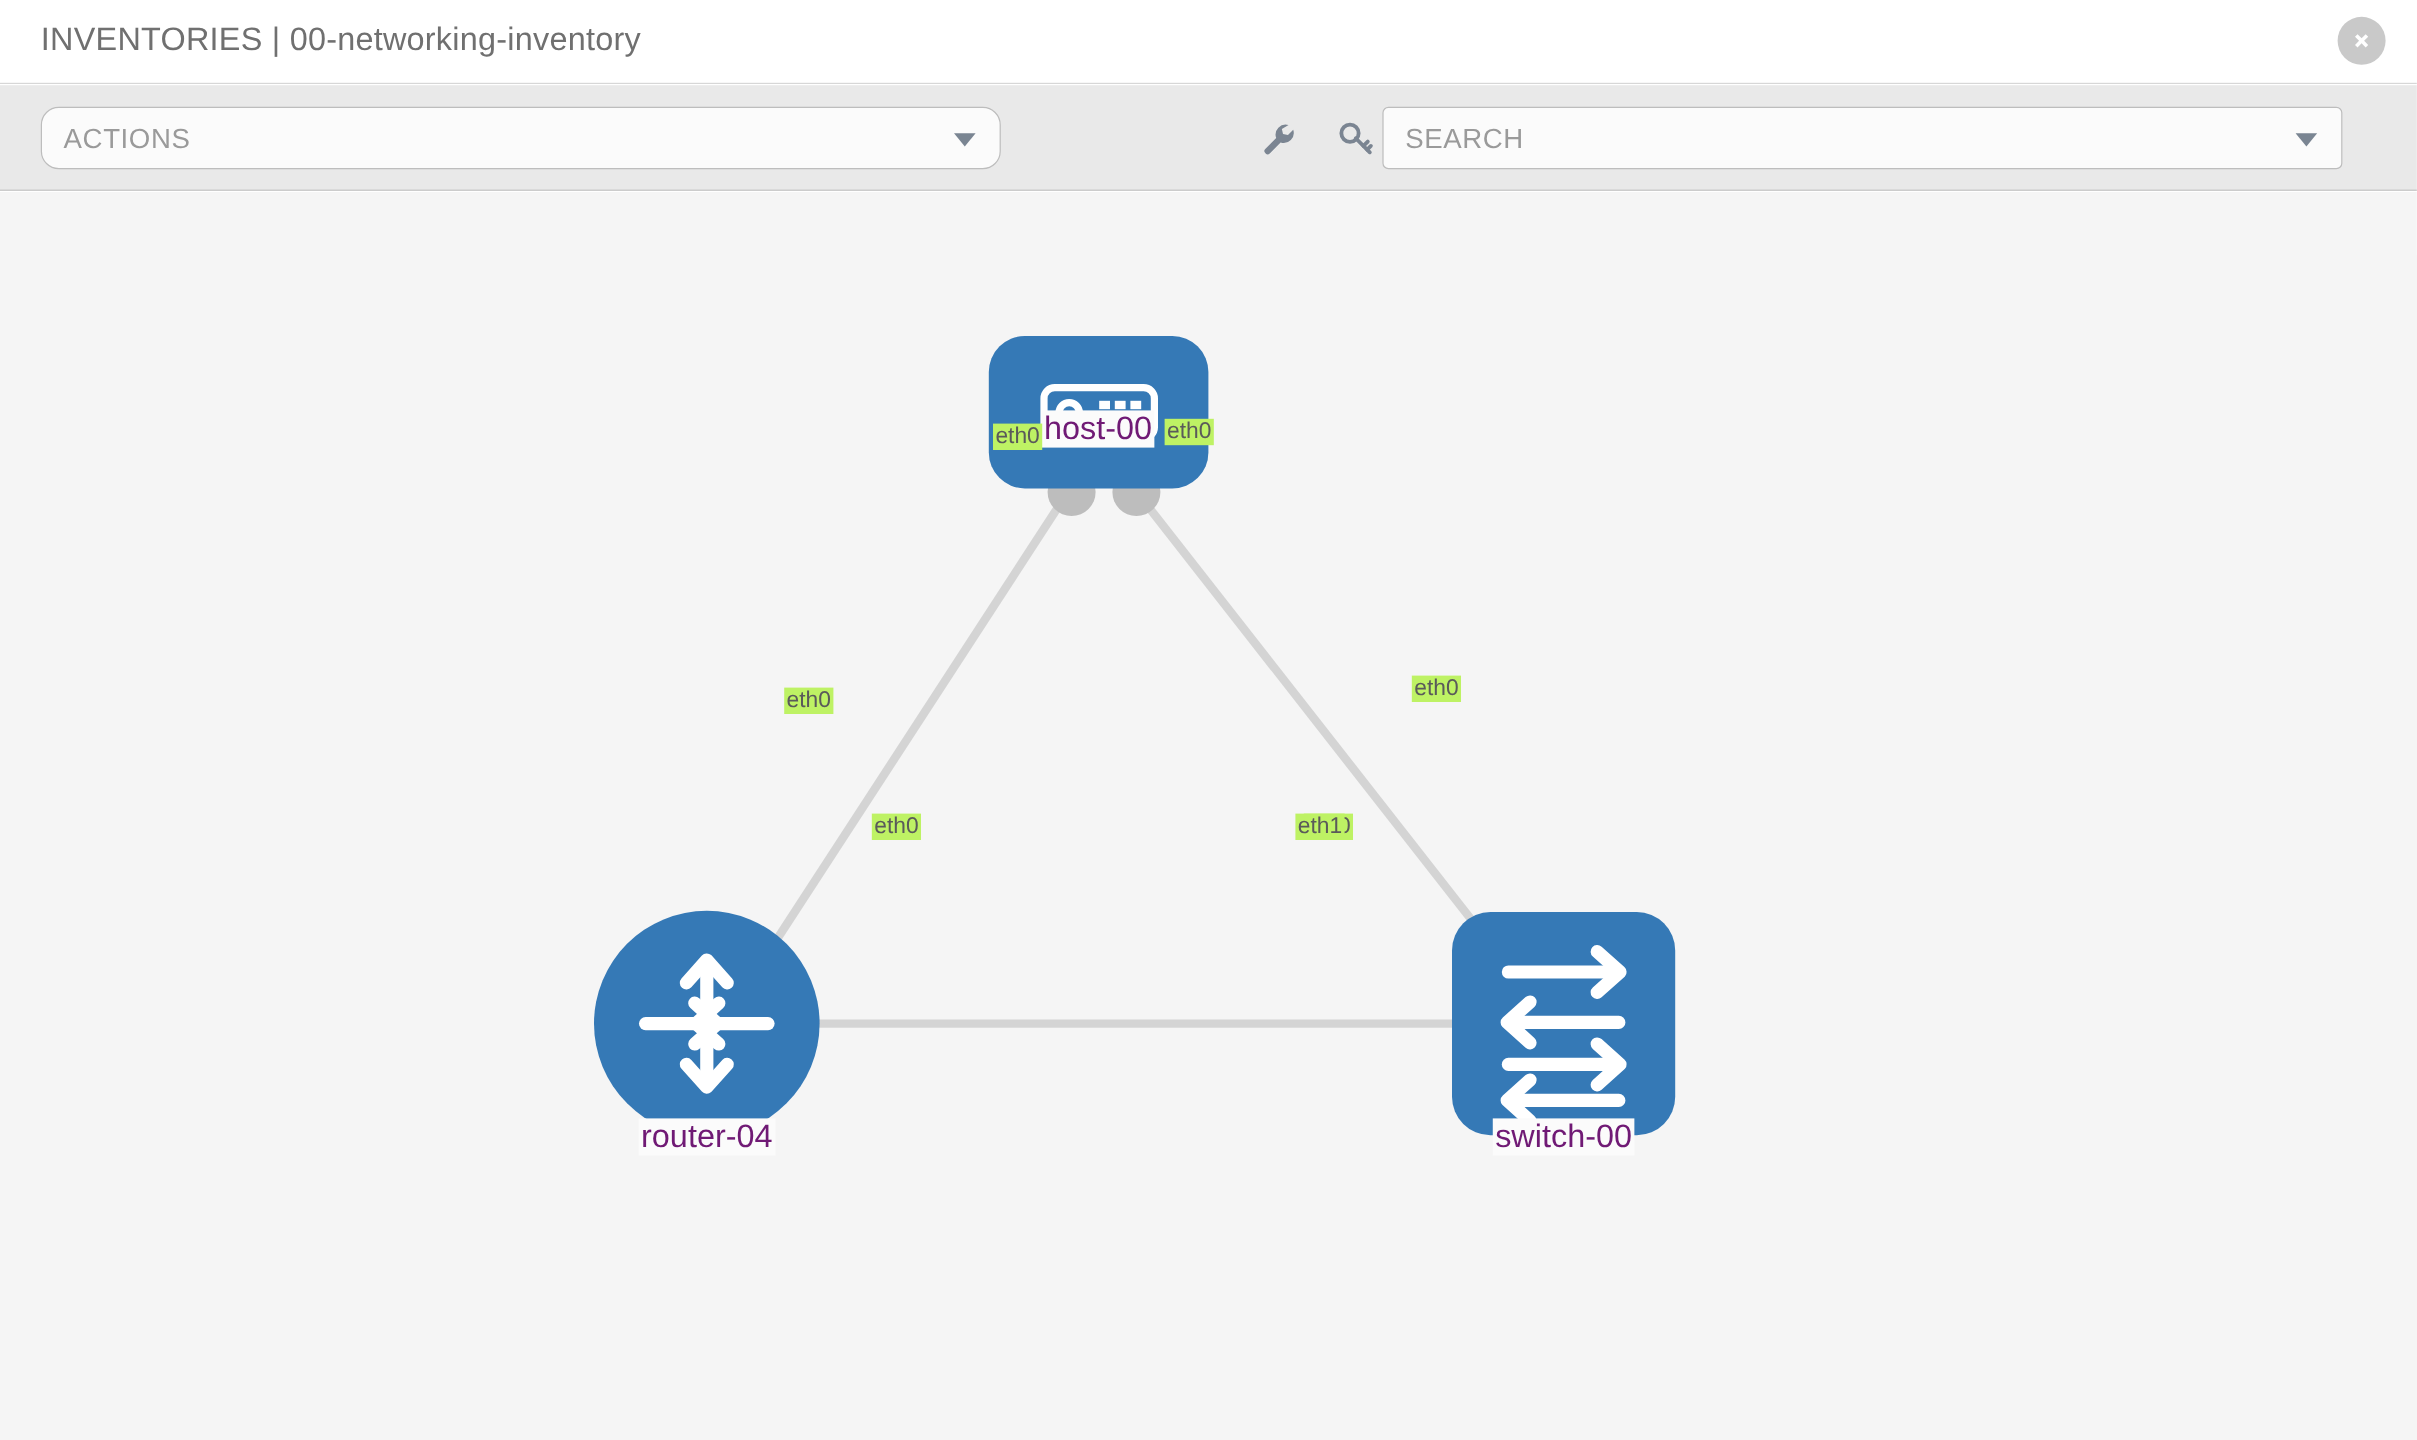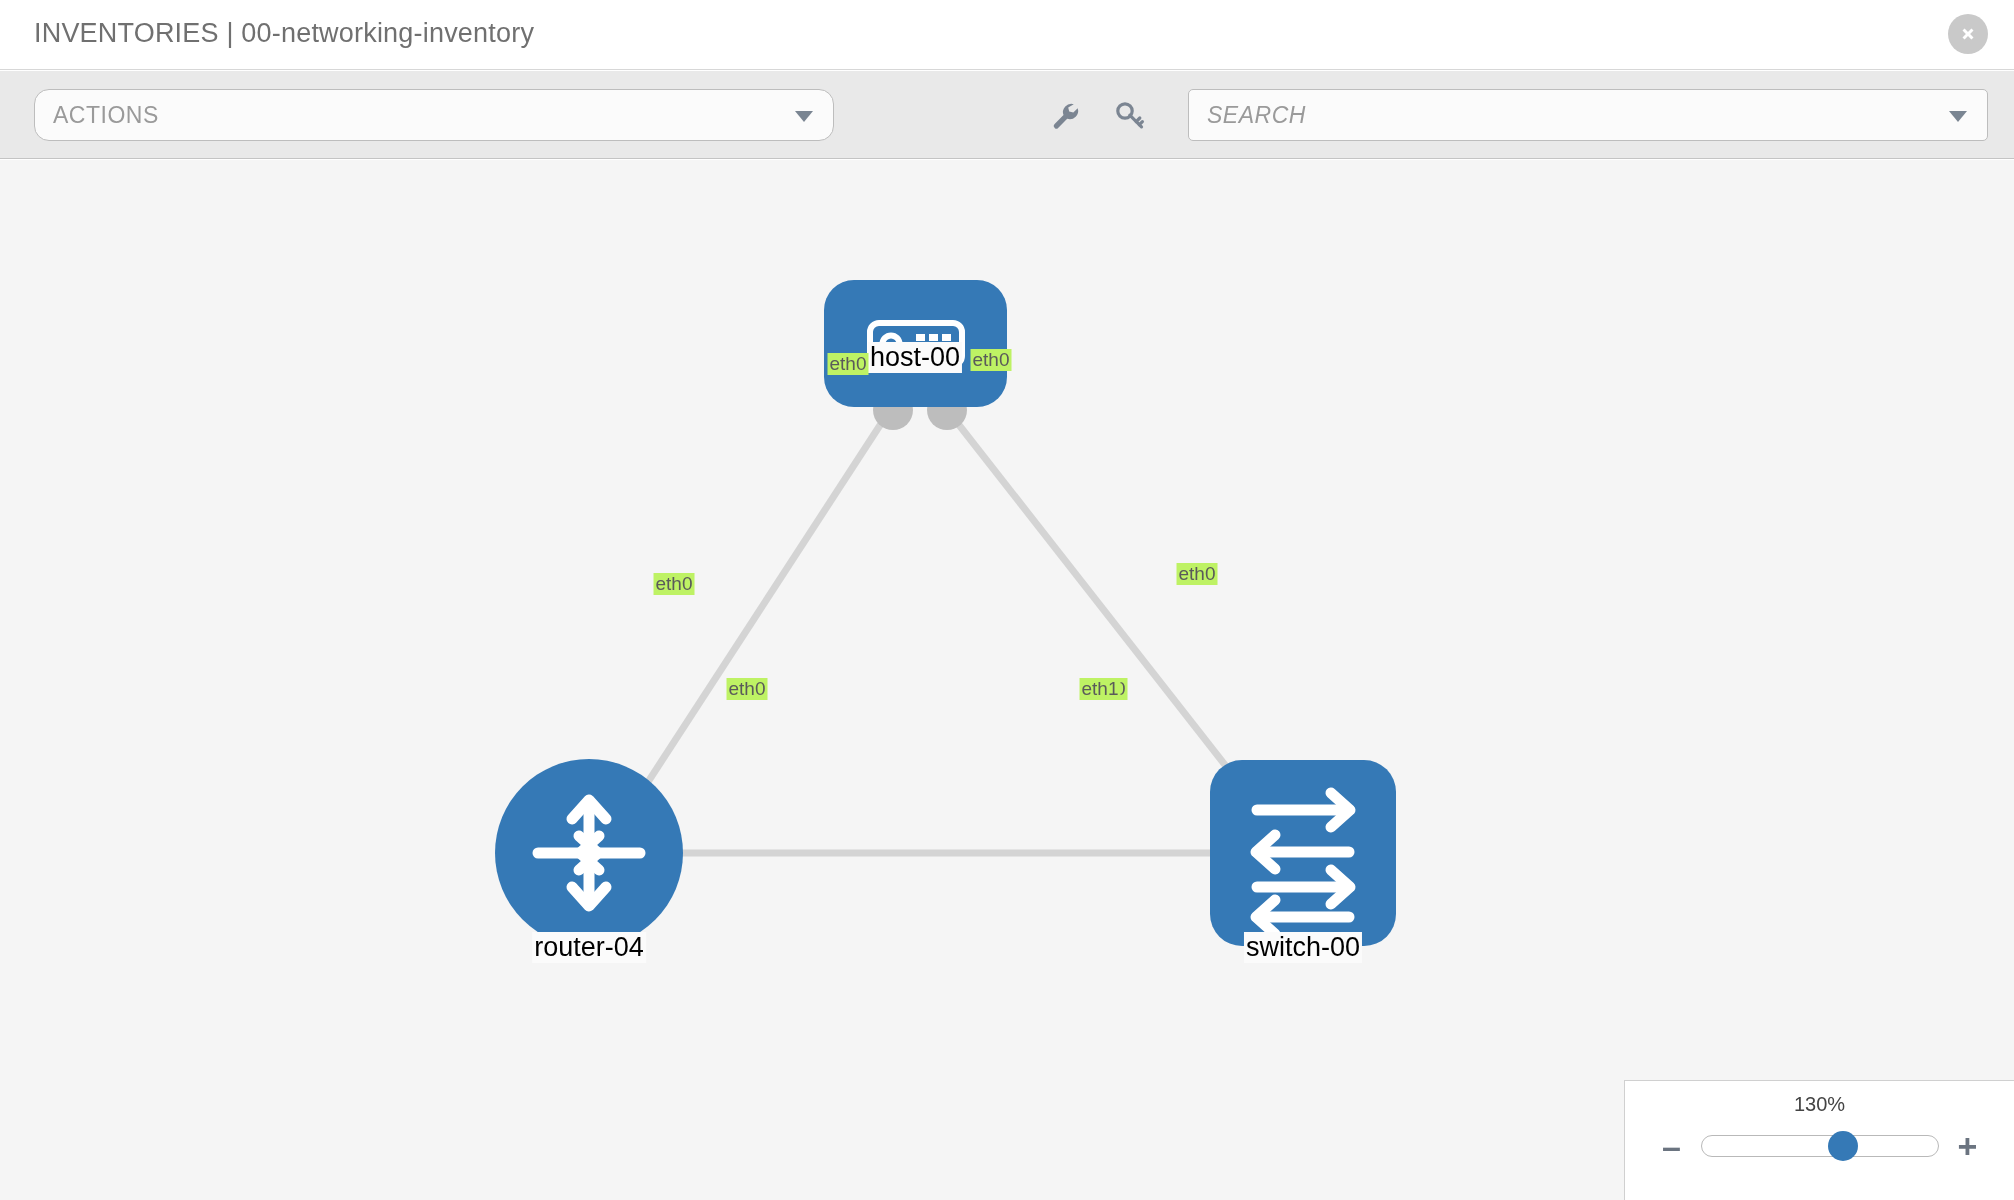--- a/index.html
+++ b/index.html
@@ -64,28 +64,27 @@
   .tool-icon {
     position: absolute; top: 28px;
     width: 44px; height: 34px;
     display: flex; align-items: center; justify-content: center;
     cursor: pointer;
   }
   .tool-icon.wrench { left: 1043px; }
   .tool-icon.key    { left: 1108px; }
 
   .search-box {
-    position: absolute; left: 1188px; top: 18px;
+    position: absolute; left: 1152px; top: 18px;
     width: 800px; height: 52px;
     background: #fbfbfb;
     border: 1px solid #bdbdbd;
     border-radius: 5px;
     display: flex; align-items: center;
     cursor: text;
-    font-style: italic;
   }
   .search-label {
     margin-left: 18px;
     font-size: 23px; color: #9a9a9a;
     letter-spacing: 0.5px;
   }
 
   
   .canvas {
     position: absolute; left: 0; top: 160px;
@@ -94,21 +93,21 @@
     overflow: hidden;
   }
   .topology-svg {
     position: absolute; left: 0; top: 0;
     width: 2014px; height: 1040px;
   }
 
   
   .node-label {
     position: absolute;
-    font-size: 27px; color: #000000;
+    font-size: 27px; color: #701a75;
     background: #fbfbfb;
     white-space: nowrap;
     padding: 0 2px;
     transform: translateX(-50%);
   }
   .edge-label {
     position: absolute;
     font-size: 19px; color: #5a5a5a;
     background: #bef264;
     white-space: nowrap;
@@ -263,23 +262,13 @@
   <div class="node-label" style="left:1303px; top:772px;text-align:right;">switch-00</div>
 
   <div class="edge-label" style="left:848px; top:193px;">eth0</div>
   <div class="edge-label" style="left:991px; top:189px;">eth0</div>
   <div class="edge-label" style="left:674px; top:413px;">eth0</div>
   <div class="edge-label" style="left:1197px; top:403px;">eth0</div>
   <div class="edge-label" style="left:747px; top:518px;">eth0</div>
   <div class="edge-label" style="left:1107px; top:518px; transform:translateX(-50%); z-index:1;">eth0</div>
   <div class="edge-label" style="left:1100px; top:518px; transform:translateX(-50%); z-index:2;">eth1</div>
 
-  <div class="zoom-panel">
-    <div class="zoom-value">130%</div>
-    <div class="zoom-row">
-      <span class="zoom-minus">–</span>
-      <div class="zoom-track">
-        <div class="zoom-thumb" id="zoom-thumb" style="left: 60%;"></div>
-      </div>
-      <span class="zoom-plus">+</span>
-    </div>
-  </div>
 </div>
 
 </body></html>

